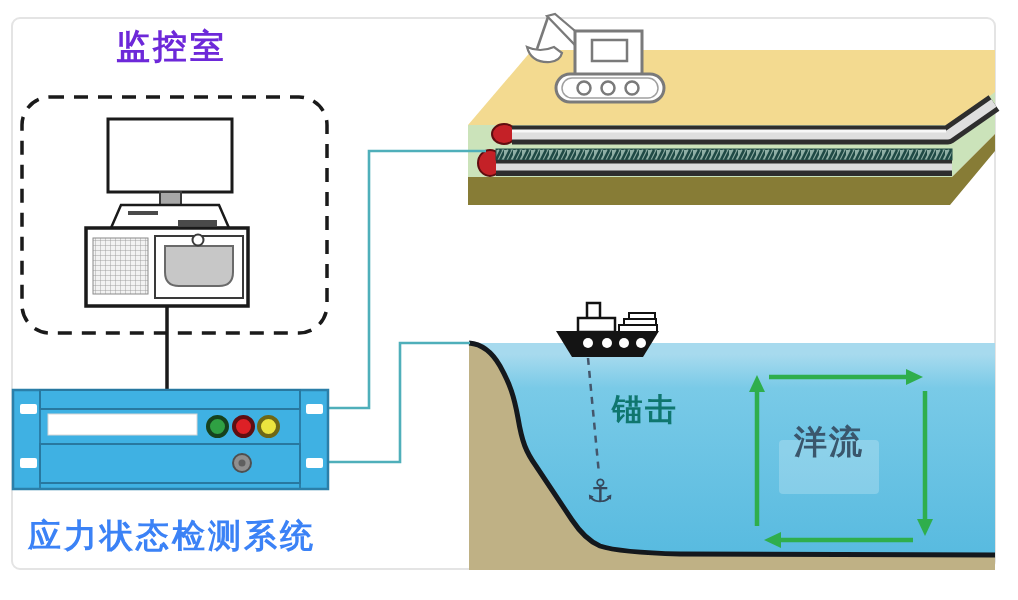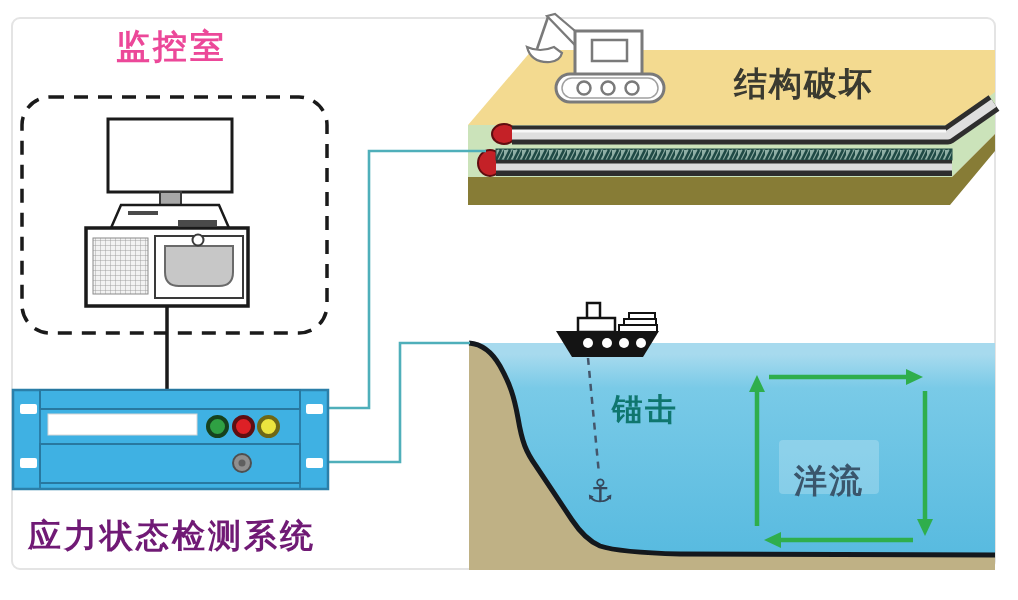--- a/index.html
+++ b/index.html
@@ -2,25 +2,25 @@
 <html><head>
 <meta charset="utf-8">
 <style>
   html,body{margin:0;padding:0;background:#ffffff;}
   .stage{
     position:relative;width:1018px;height:600px;background:#ffffff;overflow:hidden;
     font-family:"Liberation Sans","DejaVu Sans",sans-serif;
   }
   .stage svg{position:absolute;left:0;top:0;}
   .lbl{position:absolute;white-space:nowrap;line-height:1.1;}
-  .lbl-monitoring-room{left:116px;top:28px;font-size:34px;font-weight:600;letter-spacing:3px;color:#ec4899;}
-  .lbl-system{left:28px;top:518px;font-size:33px;font-weight:600;letter-spacing:3px;color:#701a75;}
+  .lbl-monitoring-room{left:116px;top:28px;font-size:34px;font-weight:600;letter-spacing:3px;color:#6d28d9;}
+  .lbl-system{left:28px;top:518px;font-size:33px;font-weight:600;letter-spacing:3px;color:#3b82f6;}
   .lbl-damage{left:734px;top:66px;font-size:33px;font-weight:600;letter-spacing:2px;color:#3a3a30;}
   .lbl-anchor{left:612px;top:393px;font-size:31px;font-weight:600;letter-spacing:2px;color:#0f766e;}
-  .lbl-current{left:794px;top:463px;font-size:33px;font-weight:700;letter-spacing:2px;color:#3a566c;}
+  .lbl-current{left:794px;top:424px;font-size:33px;font-weight:700;letter-spacing:2px;color:#3a566c;}
   .current-backdrop{position:absolute;left:779px;top:440px;width:100px;height:54px;
     background:rgba(255,255,255,0.22);border-radius:4px;}
   .anchor-glyph{position:absolute;left:586px;top:472px;font-size:32px;color:#36485c;}
   .light{position:absolute;top:415px;width:15px;height:15px;border-radius:50%;border:4px solid #222;}
   .light-0{left:206px;}
   .light-1{left:232px;}
   .light-2{left:257px;}
 </style>
 </head>
 <body>
@@ -152,18 +152,17 @@
     </g>
   </svg>
 
   <div class="light light-0" style="background: rgb(47, 160, 67); border-color: rgb(22, 66, 29);"></div>
   <div class="light light-1" style="background: rgb(221, 32, 38); border-color: rgb(94, 15, 18);"></div>
   <div class="light light-2" style="background: rgb(235, 228, 63); border-color: rgb(110, 103, 22);"></div>
 
   <div class="current-backdrop"></div>
   <div class="lbl lbl-monitoring-room">监控室</div>
   <div class="lbl lbl-system">应力状态检测系统</div>
-  <div class="lbl lbl-damage">结构破坏</div>
   <div class="lbl lbl-anchor">锚击</div>
   <div class="lbl lbl-current">洋流</div>
   <div class="anchor-glyph">⚓</div>
 
 </div>
 
 </body></html>

